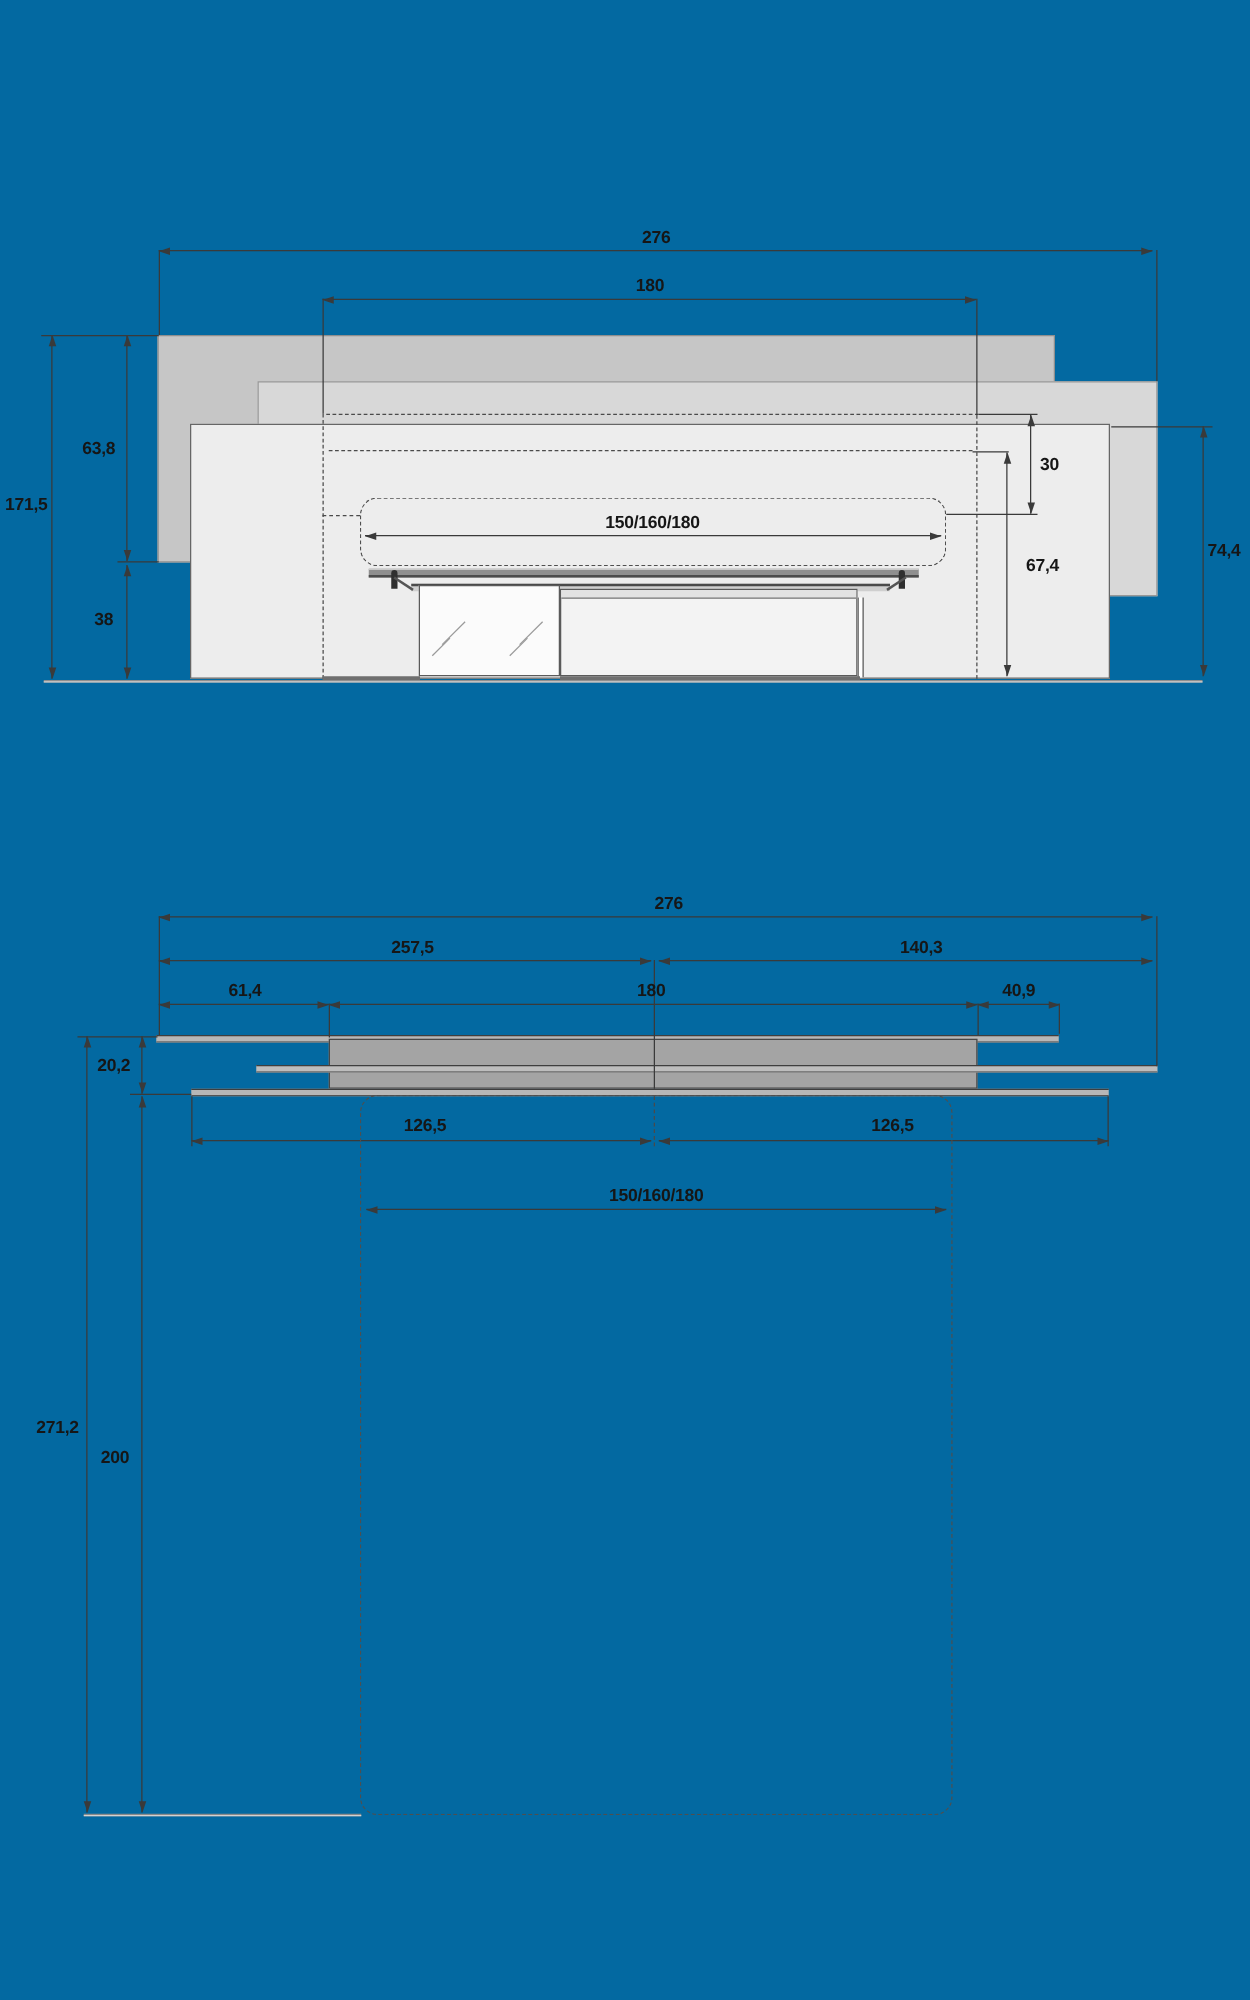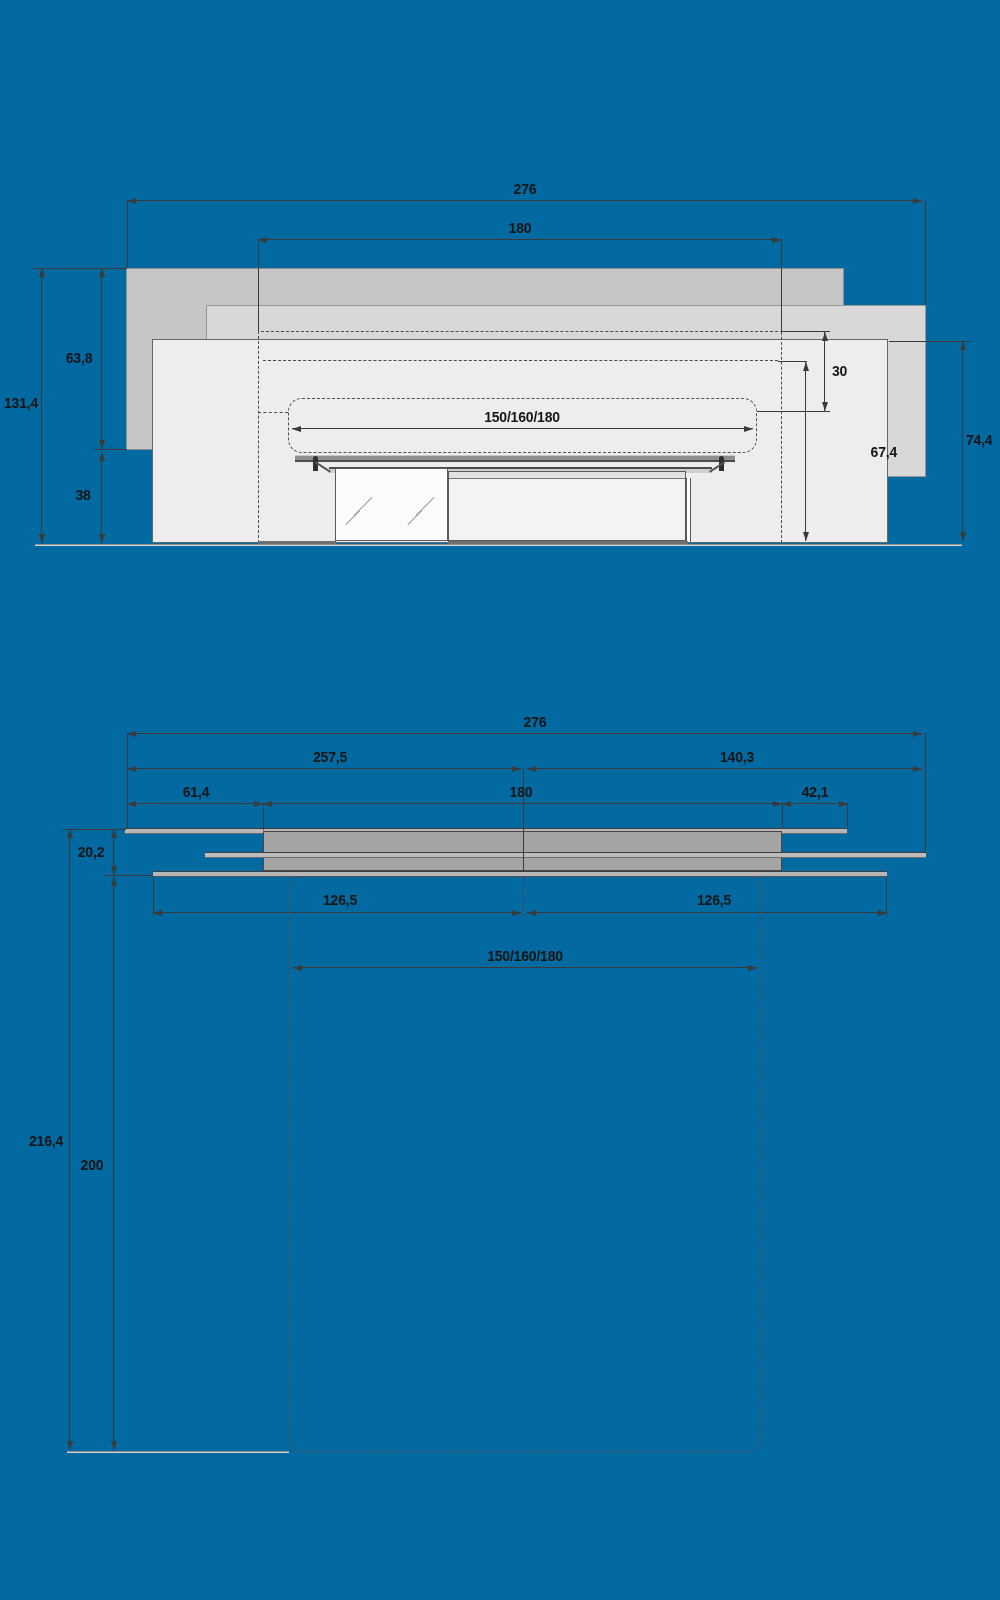--- a/index.html
+++ b/index.html
@@ -87,21 +87,21 @@
     <div class="hl" style="left:292px;top:428px;width:461px;">
       <span class="aL"></span>
       <span class="aR"></span>
     </div>
     <div class="lab" style="left:462px;top:409px;width:120px;">150/160/180</div>
 
     <div class="vl" style="left:41px;top:268px;height:275px;">
       <span class="aU"></span>
       <span class="aD"></span>
     </div>
-    <div class="lab" style="left:0px;top:395px;width:42px;">131,4</div>
+    <div class="lab" style="left:0px;top:395px;width:42px;">171,5</div>
 
     <div class="vl" style="left:101px;top:268px;height:181px;">
       <span class="aU"></span>
       <span class="aD"></span>
     </div>
     <div class="lab" style="left:59px;top:350px;width:40px;">63,8</div>
 
     <div class="vl" style="left:101px;top:452px;height:91px;">
       <span class="aU"></span>
       <span class="aD"></span>
@@ -114,21 +114,21 @@
     <div class="vl" style="left:824px;top:332px;height:79px;">
       <span class="aU"></span>
       <span class="aD"></span>
     </div>
     <div class="lab" style="left:832px;top:363px;width:30px;text-align:left;">30</div>
 
     <div class="vl" style="left:805px;top:362px;height:179px;">
       <span class="aU"></span>
       <span class="aD"></span>
     </div>
-    <div class="lab" style="left:853px;top:444px;width:44px;text-align:right;">67,4</div>
+    <div class="lab" style="left:812px;top:444px;width:44px;text-align:center;">67,4</div>
 
     <div class="vl" style="left:962px;top:341px;height:200px;">
       <span class="aU"></span>
       <span class="aD"></span>
     </div>
     <div class="lab" style="left:966px;top:432px;width:34px;text-align:left;">74,4</div>
     <div class="hl" style="left:889px;top:341px;width:81px;"></div>
   </div>
 
   <div>
@@ -165,38 +165,38 @@
     <div class="lab" style="left:171px;top:784px;width:50px;">61,4</div>
     <div class="hl" style="left:263px;top:803px;width:519px;">
       <span class="aL"></span>
       <span class="aR"></span>
     </div>
     <div class="lab" style="left:496px;top:784px;width:50px;">180</div>
     <div class="hl" style="left:782px;top:803px;width:66px;">
       <span class="aL"></span>
       <span class="aR"></span>
     </div>
-    <div class="lab" style="left:790px;top:784px;width:50px;">42,1</div>
+    <div class="lab" style="left:790px;top:784px;width:50px;">40,9</div>
     <div class="vl" style="left:263px;top:803px;height:27px;"></div>
     <div class="vl" style="left:782px;top:803px;height:25px;"></div>
     <div class="vl" style="left:847px;top:803px;height:24px;"></div>
 
     <div class="vl" style="left:113px;top:829px;height:46px;">
       <span class="aU"></span>
       <span class="aD"></span>
     </div>
     <div class="lab" style="left:72px;top:844px;width:38px;">20,2</div>
     <div class="hl" style="left:62px;top:829px;width:64px;"></div>
     <div class="hl" style="left:104px;top:875px;width:49px;"></div>
 
     <div class="vl" style="left:69px;top:829px;height:621px;">
       <span class="aU"></span>
       <span class="aD"></span>
     </div>
-    <div class="lab" style="left:23px;top:1133px;width:46px;">216,4</div>
+    <div class="lab" style="left:23px;top:1133px;width:46px;">271,2</div>
     <div class="vl" style="left:113px;top:877px;height:573px;">
       <span class="aU"></span>
       <span class="aD"></span>
     </div>
     <div class="lab" style="left:70px;top:1157px;width:44px;">200</div>
 
     <div class="hl" style="left:153px;top:912px;width:368px;">
       <span class="aL"></span>
       <span class="aR"></span>
     </div>

